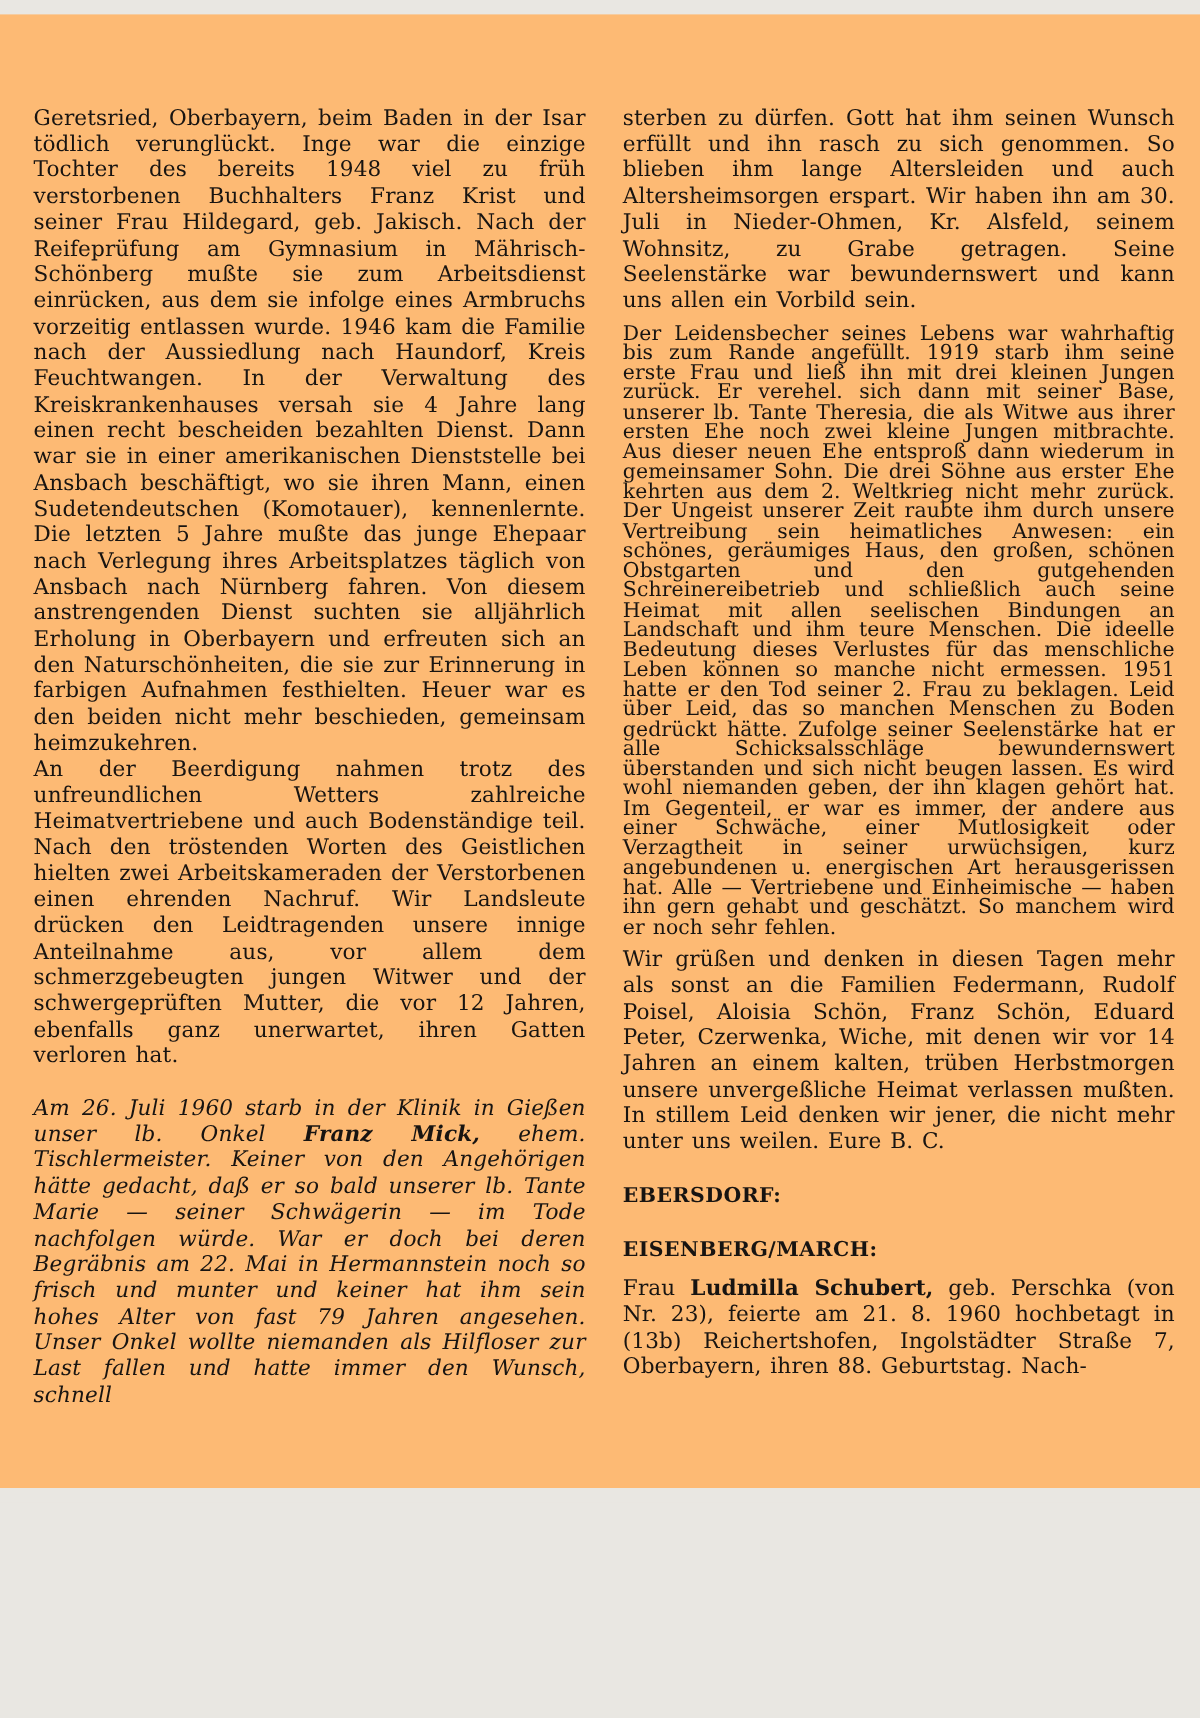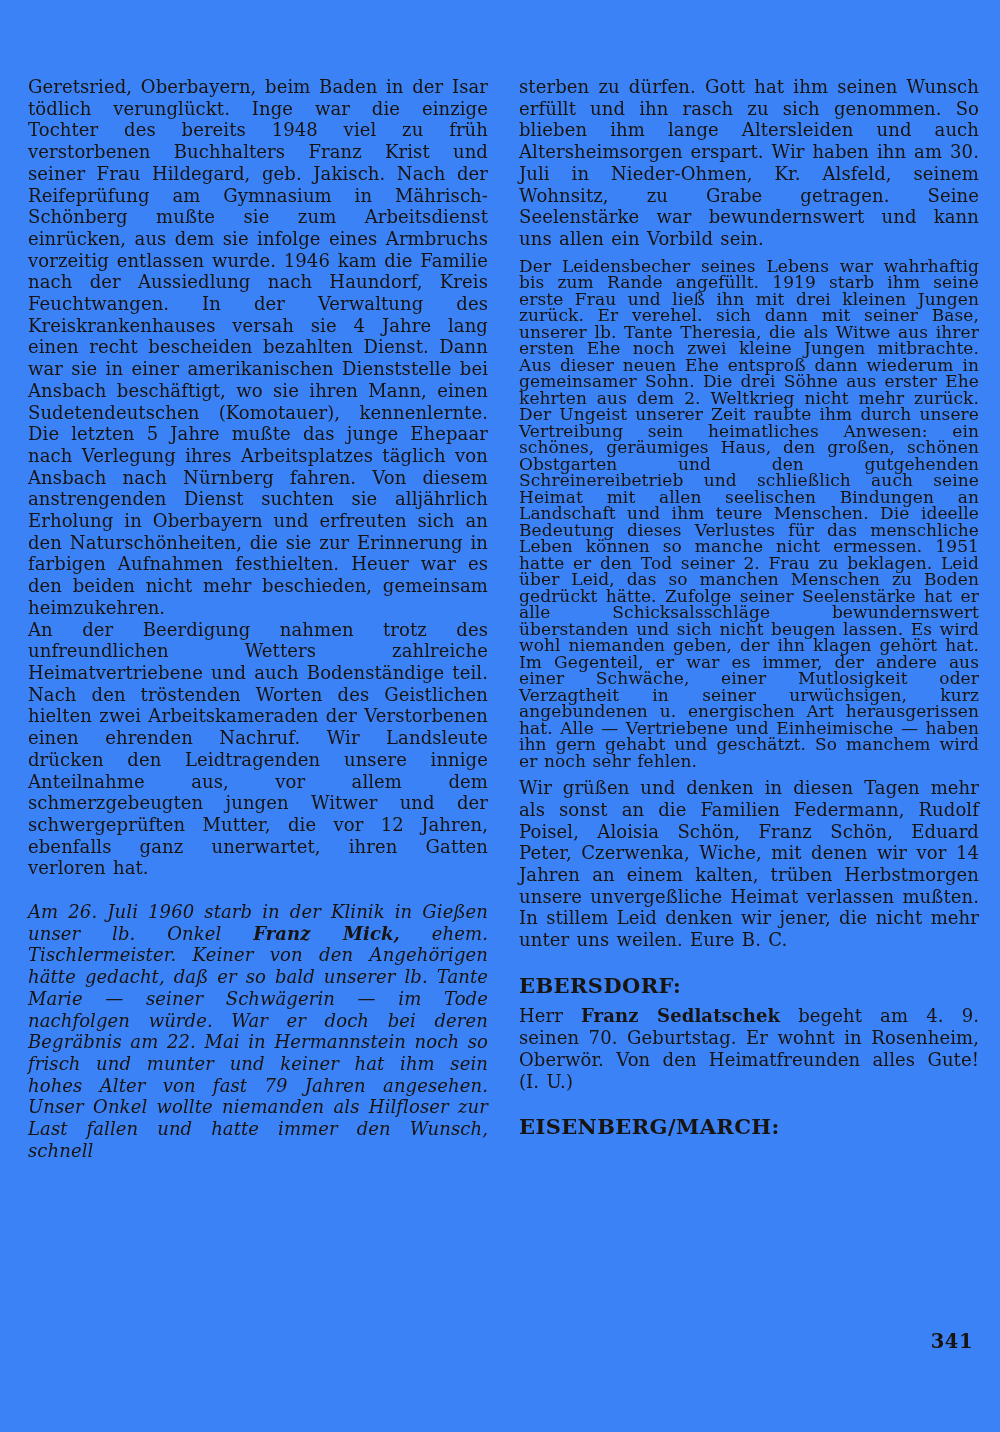--- a/index.html
+++ b/index.html
@@ -3,23 +3,23 @@
 <meta charset="utf-8">
 <style>
   html, body {
     margin: 0;
     padding: 0;
     background: #e9e7e2;
   }
   .page {
     position: relative;
     width: 1000px;
-    height: 1432px;
-    margin: 0 auto;
-    background: #3b82f6;
+    height: 1228px;
+    margin: 12px auto;
+    background: #fdba74;
     font-family: "DejaVu Serif", serif;
     color: #181411;
     overflow: hidden;
   }
   .columns {
     position: absolute;
     left: 28px;
     top: 76px;
     width: 951px;
     display: flex;
@@ -36,21 +36,21 @@
     word-spacing: 1.5px;
     letter-spacing: 0.1px;
   }
   .col p.small {
     font-size: 17px;
     line-height: 16.5px;
     word-spacing: 1px;
   }
   .col .heading {
     margin: 0;
-    font-size: 21px;
+    font-size: 17px;
     line-height: 21.7px;
     font-weight: bold;
     text-align: left;
     letter-spacing: 0.4px;
     margin-bottom: 9px;
   }
   .gap-line  { margin-top: 22px !important; font-style: italic; }
   .gap-small { margin-top: 8px  !important; }
   .gap-head  { margin-top: 24px !important; }
   .bold { font-weight: bold; }
@@ -71,18 +71,18 @@
     <div class="col" id="col-left">
         <p><span>Geretsried, Oberbayern, beim Baden in der Isar tödlich verunglückt. Inge war die einzige Tochter des bereits 1948 viel zu früh verstorbenen Buchhalters Franz Krist und seiner Frau Hildegard, geb. Jakisch. Nach der Reifeprüfung am Gymnasium in Mährisch-Schönberg mußte sie zum Arbeitsdienst einrücken, aus dem sie infolge eines Armbruchs vorzeitig entlassen wurde. 1946 kam die Familie nach der Aussiedlung nach Haundorf, Kreis Feuchtwangen. In der Verwaltung des Kreiskrankenhauses versah sie 4 Jahre lang einen recht bescheiden bezahlten Dienst. Dann war sie in einer amerikanischen Dienststelle bei Ansbach beschäftigt, wo sie ihren Mann, einen Sudetendeutschen (Komotauer), kennenlernte. Die letzten 5 Jahre mußte das junge Ehepaar nach Verlegung ihres Arbeitsplatzes täglich von Ansbach nach Nürnberg fahren. Von diesem anstrengenden Dienst suchten sie alljährlich Erholung in Oberbayern und erfreuten sich an den Naturschönheiten, die sie zur Erinnerung in farbigen Aufnahmen festhielten. Heuer war es den beiden nicht mehr beschieden, gemeinsam heimzukehren.</span></p>
         <p><span>An der Beerdigung nahmen trotz des unfreundlichen Wetters zahlreiche Heimatvertriebene und auch Bodenständige teil. Nach den tröstenden Worten des Geistlichen hielten zwei Arbeitskameraden der Verstorbenen einen ehrenden Nachruf. Wir Landsleute drücken den Leidtragenden unsere innige Anteilnahme aus, vor allem dem schmerzgebeugten jungen Witwer und der schwergeprüften Mutter, die vor 12 Jahren, ebenfalls ganz unerwartet, ihren Gatten verloren hat.</span></p>
         <p class="gap-line"><span>Am 26. Juli 1960 starb in der Klinik in Gießen unser lb. Onkel </span><span class="bold">Franz Mick,</span><span> ehem. Tischlermeister. Keiner von den Angehörigen hätte gedacht, daß er so bald unserer lb. Tante Marie — seiner Schwägerin — im Tode nachfolgen würde. War er doch bei deren Begräbnis am 22. Mai in Hermannstein noch so frisch und munter und keiner hat ihm sein hohes Alter von fast 79 Jahren angesehen. Unser Onkel wollte niemanden als Hilfloser zur Last fallen und hatte immer den Wunsch, schnell</span></p>
       </div>
     <div class="col" id="col-right">
         <p><span>sterben zu dürfen. Gott hat ihm seinen Wunsch erfüllt und ihn rasch zu sich genommen. So blieben ihm lange Altersleiden und auch Altersheimsorgen erspart. Wir haben ihn am 30. Juli in Nieder-Ohmen, Kr. Alsfeld, seinem Wohnsitz, zu Grabe getragen. Seine Seelenstärke war bewundernswert und kann uns allen ein Vorbild sein.</span></p>
         <p class="small gap-small"><span>Der Leidensbecher seines Lebens war wahrhaftig bis zum Rande angefüllt. 1919 starb ihm seine erste Frau und ließ ihn mit drei kleinen Jungen zurück. Er verehel. sich dann mit seiner Base, unserer lb. Tante Theresia, die als Witwe aus ihrer ersten Ehe noch zwei kleine Jungen mitbrachte. Aus dieser neuen Ehe entsproß dann wiederum in gemeinsamer Sohn. Die drei Söhne aus erster Ehe kehrten aus dem 2. Weltkrieg nicht mehr zurück. Der Ungeist unserer Zeit raubte ihm durch unsere Vertreibung sein heimatliches Anwesen: ein schönes, geräumiges Haus, den großen, schönen Obstgarten und den gutgehenden Schreinereibetrieb und schließlich auch seine Heimat mit allen seelischen Bindungen an Landschaft und ihm teure Menschen. Die ideelle Bedeutung dieses Verlustes für das menschliche Leben können so manche nicht ermessen. 1951 hatte er den Tod seiner 2. Frau zu beklagen. Leid über Leid, das so manchen Menschen zu Boden gedrückt hätte. Zufolge seiner Seelenstärke hat er alle Schicksalsschläge bewundernswert überstanden und sich nicht beugen lassen. Es wird wohl niemanden geben, der ihn klagen gehört hat. Im Gegenteil, er war es immer, der andere aus einer Schwäche, einer Mutlosigkeit oder Verzagtheit in seiner urwüchsigen, kurz angebundenen u. energischen Art herausgerissen hat. Alle — Vertriebene und Einheimische — haben ihn gern gehabt und geschätzt. So manchem wird er noch sehr fehlen.</span></p>
         <p class="gap-small"><span>Wir grüßen und denken in diesen Tagen mehr als sonst an die Familien Federmann, Rudolf Poisel, Aloisia Schön, Franz Schön, Eduard Peter, Czerwenka, Wiche, mit denen wir vor 14 Jahren an einem kalten, trüben Herbstmorgen unsere unvergeßliche Heimat verlassen mußten. In stillem Leid denken wir jener, die nicht mehr unter uns weilen. Eure B. C.</span></p>
         <div class="heading gap-head"><span class="bold">EBERSDORF:</span></div>
-        <p><span>Herr </span><span class="bold">Franz Sedlatschek</span><span> begeht am 4. 9. seinen 70. Geburtstag. Er wohnt in Rosenheim, Oberwör. Von den Heimatfreunden alles Gute! (I. U.)</span></p>
         <div class="heading gap-head"><span class="bold">EISENBERG/MARCH:</span></div>
+        <p><span>Frau </span><span class="bold">Ludmilla Schubert,</span><span> geb. Perschka (von Nr. 23), feierte am 21. 8. 1960 hochbetagt in (13b) Reichertshofen, Ingolstädter Straße 7, Oberbayern, ihren 88. Geburtstag. Nach-</span></p>
       </div>
   </div>
   <div class="page-number">341</div>
 </div>
 
 </body></html>

